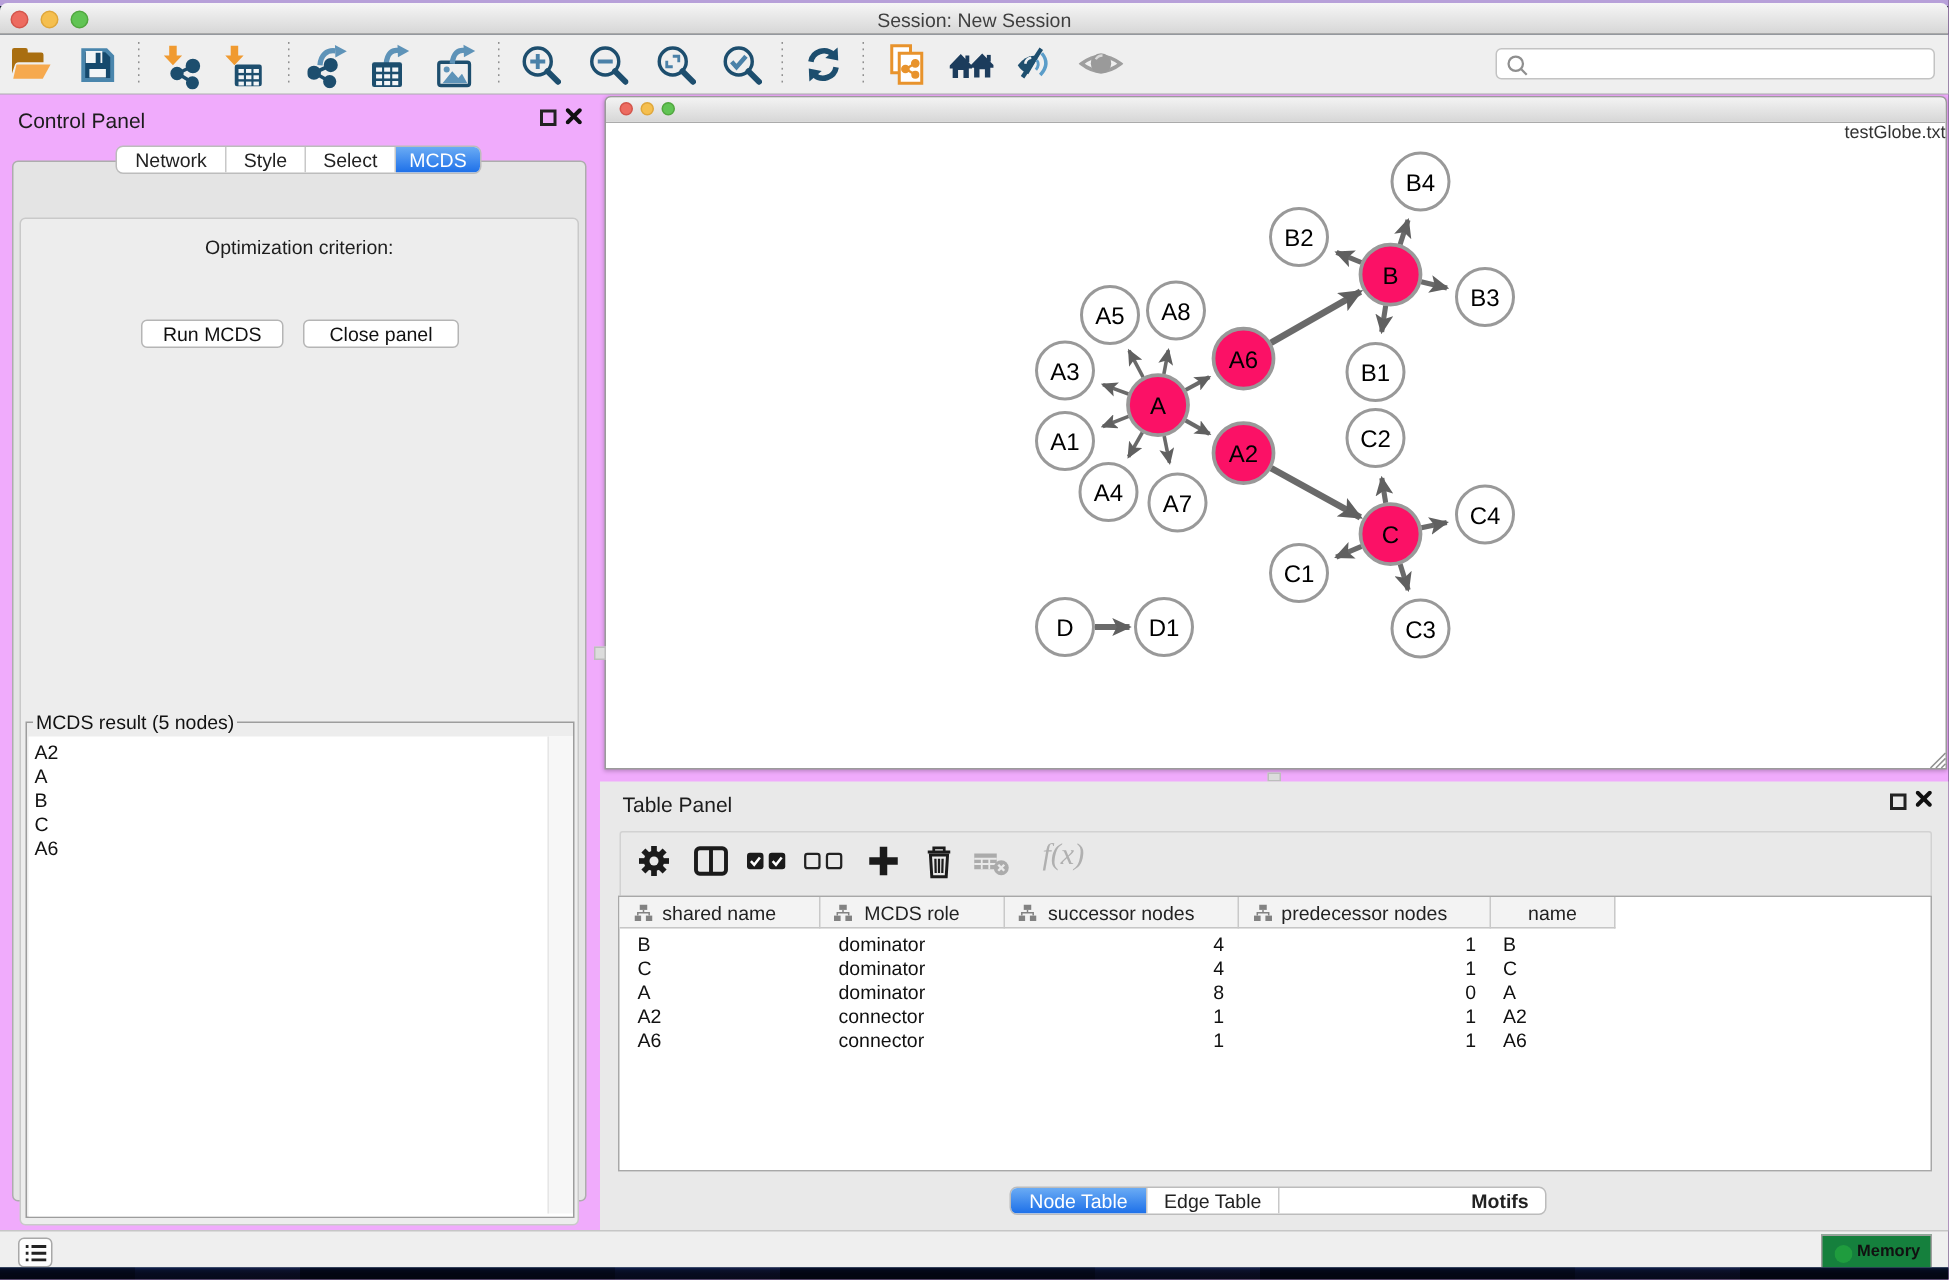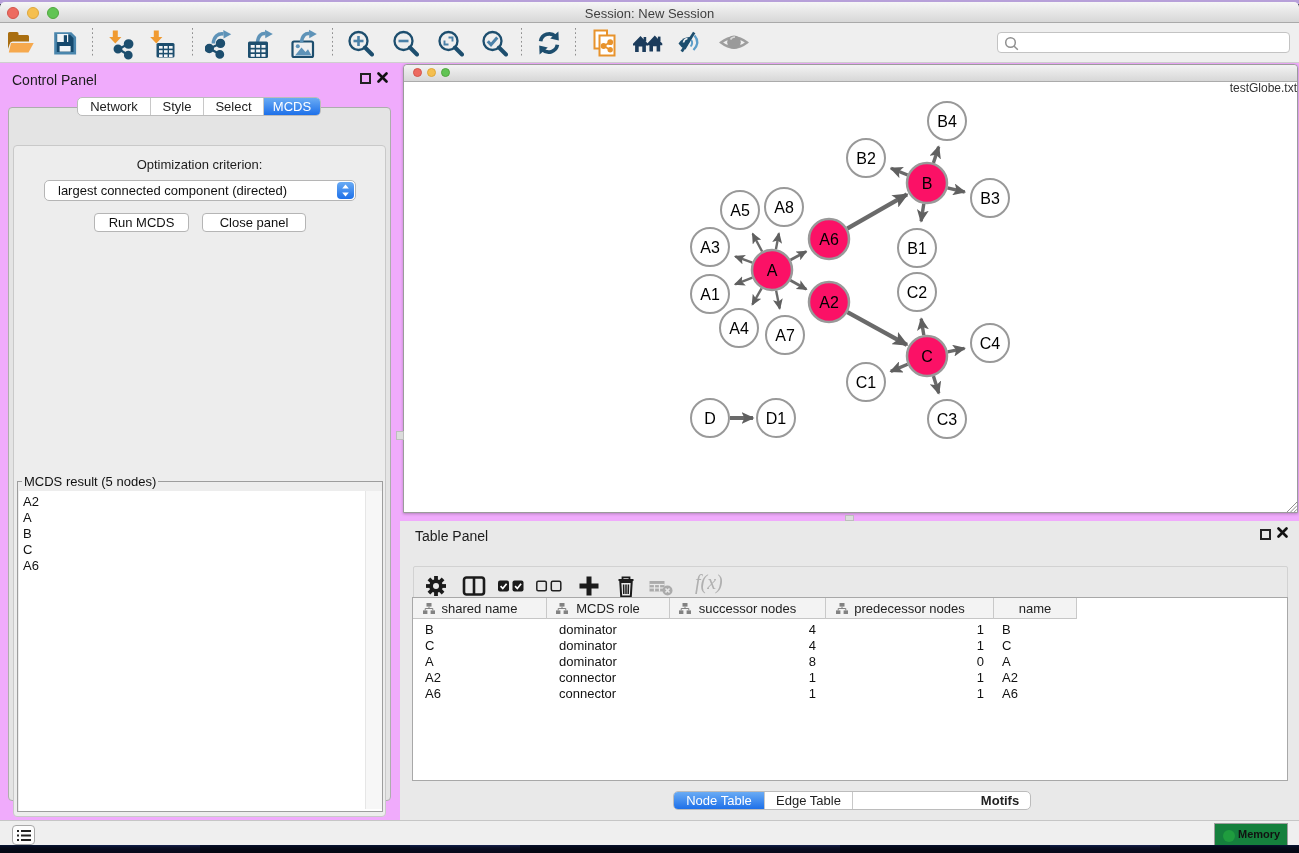--- a/index.html
+++ b/index.html
@@ -52,21 +52,21 @@
   #netframe { left:403px; top:1px; width:895px; height:449px; background:#fff;
       border:1px solid #9b9b9b; border-radius:4px 4px 0 0; box-shadow:0 1px 3px rgba(0,0,0,.25); }
   #net-titlebar { left:0; top:0; width:893px; height:17px;
       background:linear-gradient(#f3f3f3,#d7d7d7); border-bottom:1px solid #ababab; border-radius:4px 4px 0 0; }
   #net-titlebar .tl { width:9px; height:9px; top:3px; }
   #net-title { width:100%; text-align:right; top:2px; font-size:12px; color:#333;margin-top:14px; }
   
   #tablepanel { left:400px; top:458px; width:899px; height:299px; background:#e9e9e9; }
   #tp-title { left:15px; top:7px; font-size:14px; color:#1c1c1c; }
   #tp-toolbar { left:13px; top:33px; width:875px; height:52px; background:#e9e9e9;
-      border:1px solid #d2d2d2; border-radius:2px;margin-top:12px; }
+      border:1px solid #d2d2d2; border-radius:2px; }
   #tp-table { left:12px; top:76px; width:876px; height:184px; background:#fff; border:1px solid #a8a8a8; }
   #tp-header { left:0; top:0; height:21px; background:#f3f3f3; border-bottom:1px solid #c6c6c6; }
   .th { position:absolute; top:0; height:21px; border-right:1px solid #c9c9c9; font-size:13px; color:#222;
       text-align:center; line-height:21px; }
   .row { position:absolute; font-size:13px; color:#111; height:16px; line-height:16px; }
   #tp-tabs { left:273px; top:270px; height:19px; }
   
   #statusbar { left:0; top:820px; width:1299px; height:25px; background:#efefef; border-top:1px solid #c6c6c6; }
   #mem-btn { right:11px; top:2px; width:74px; height:23px; background:#15803d; border:1px solid #9e9e9e; font-size:11px; color:#111;font-weight:bold; }
   #wallpaper-bottom { left:0; top:845px; width:1299px; height:8px;
@@ -243,29 +243,20 @@
       <svg width="11" height="11" viewBox="0 0 11 11">
         <g stroke="#111" stroke-width="2.6" stroke-linecap="round">
           <line x1="1.5" y1="1.5" x2="9.5" y2="9.5"></line>
           <line x1="9.5" y1="1.5" x2="1.5" y2="9.5"></line>
         </g>
       </svg>
     </div>
   <div id="cp-body" class="abs">
     <div id="cp-inner" class="abs">
       <div id="opt-label" class="abs">Optimization criterion:</div>
-      <div id="dropdown" class="abs">
-          <span>largest connected component (directed)</span>
-        <div id="dd-btn" class="abs">
-            <svg width="17" height="17" viewBox="0 0 17 17">
-              <path d="M8.5 2.5 L11.8 6.5 H5.2 z" fill="#fff"></path>
-              <path d="M8.5 14.5 L5.2 10.5 H11.8 z" fill="#fff"></path>
-            </svg>
-          </div>
-      </div>
       <div class="btn" style="left:80px; top:67px; width:95px;">Run MCDS</div>
       <div class="btn" style="left:188px; top:67px; width:104px;">Close panel</div>
       <div id="groupbox" class="abs">
         <div id="gb-label" class="abs">MCDS result (5 nodes)</div>
         <div id="gb-list" class="abs">
           <div class="gbi">A2</div>
             <div class="gbi">A</div>
             <div class="gbi">B</div>
             <div class="gbi">C</div>
             <div class="gbi">A6</div>

